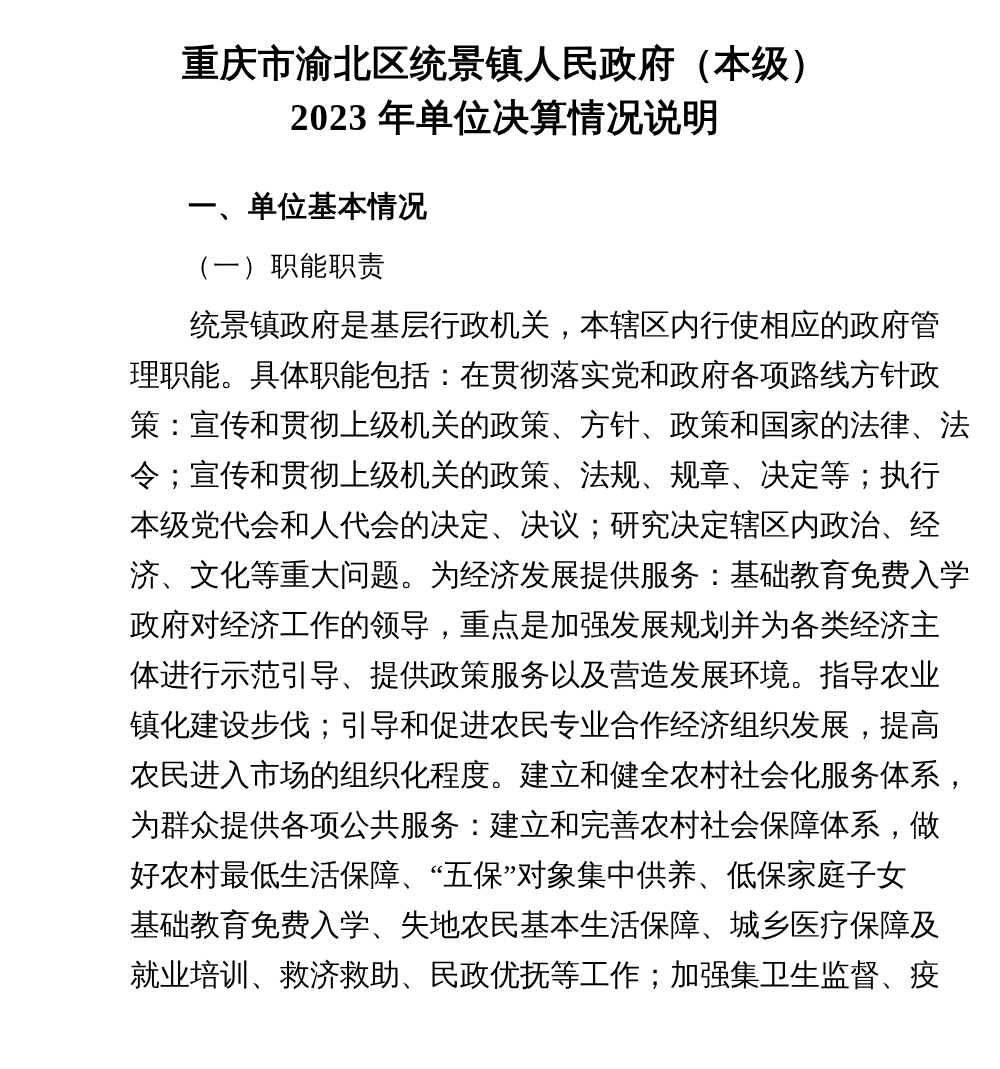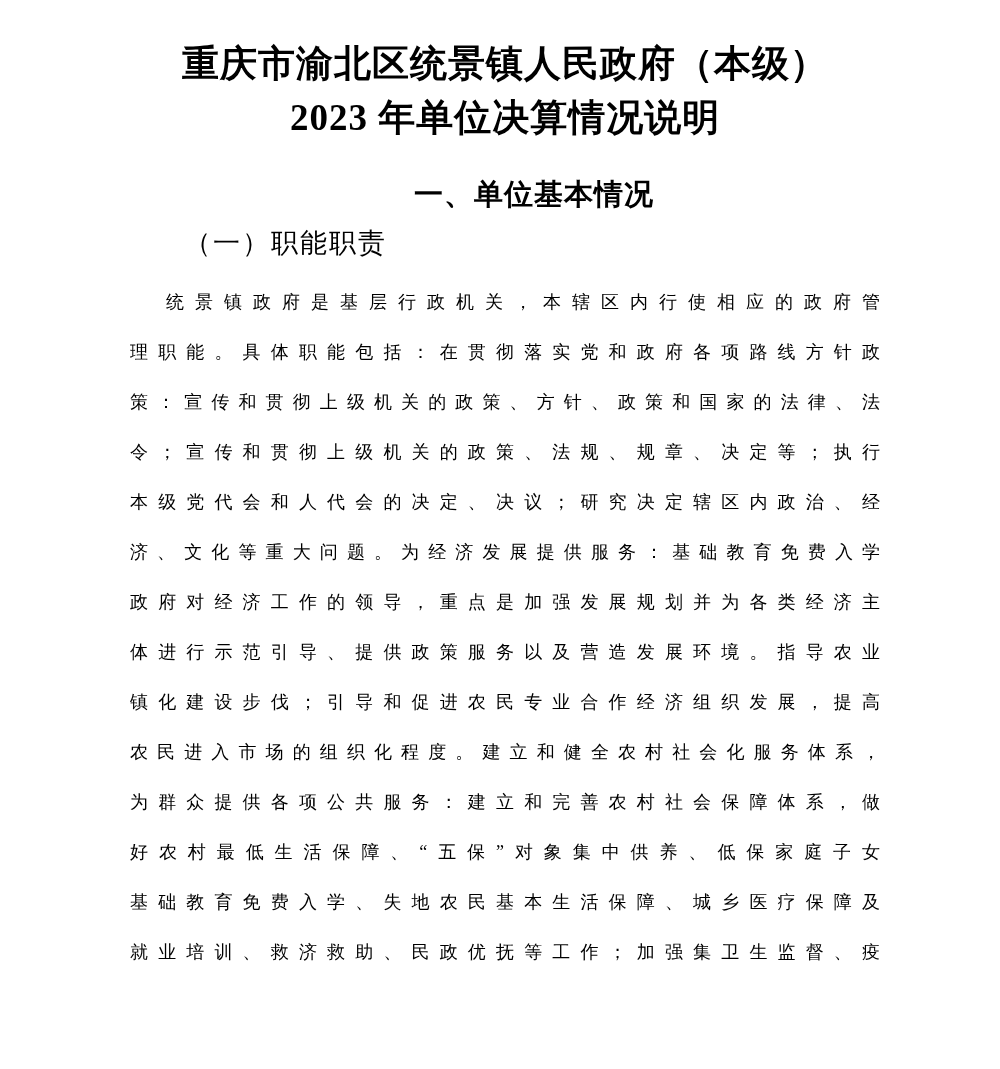--- a/index.html
+++ b/index.html
@@ -21,45 +21,44 @@
   .doc-title {
     text-align: center;
     font-family: "Liberation Serif", "DejaVu Serif", serif;
     font-weight: bold;
     font-size: 37px;
     line-height: 54px;
     letter-spacing: 1px;
   }
   .doc-title .title-line { display: block; }
   .section-heading {
-    margin-top: 31px;
+    margin-top: 43px;
     text-indent: 2em;
     font-family: "Liberation Sans", "DejaVu Sans", sans-serif;
     font-weight: bold;
     font-size: 29px;
     line-height: 36px;
     letter-spacing: 1px;
-    text-align: center;
   }
   .sub-heading {
-    margin-top: 13px;
+    margin-top: 24px;
     text-indent: 2em;
     font-family: "Liberation Serif", "DejaVu Serif", serif;
     font-weight: normal;
     font-size: 27px;
     line-height: 36px;
     letter-spacing: 2px;
   }
   .body-text {
     margin-top: 16px;
   }
   .body-line {
     height: 50px;
     line-height: 50px;
-    font-size: 18px;
+    font-size: 30px;
     text-align: justify;
     text-align-last: justify;
     white-space: nowrap;
     overflow: visible;
   }
   .body-line.first-line {
     text-indent: 2em;
   }
 </style>
 </head>

